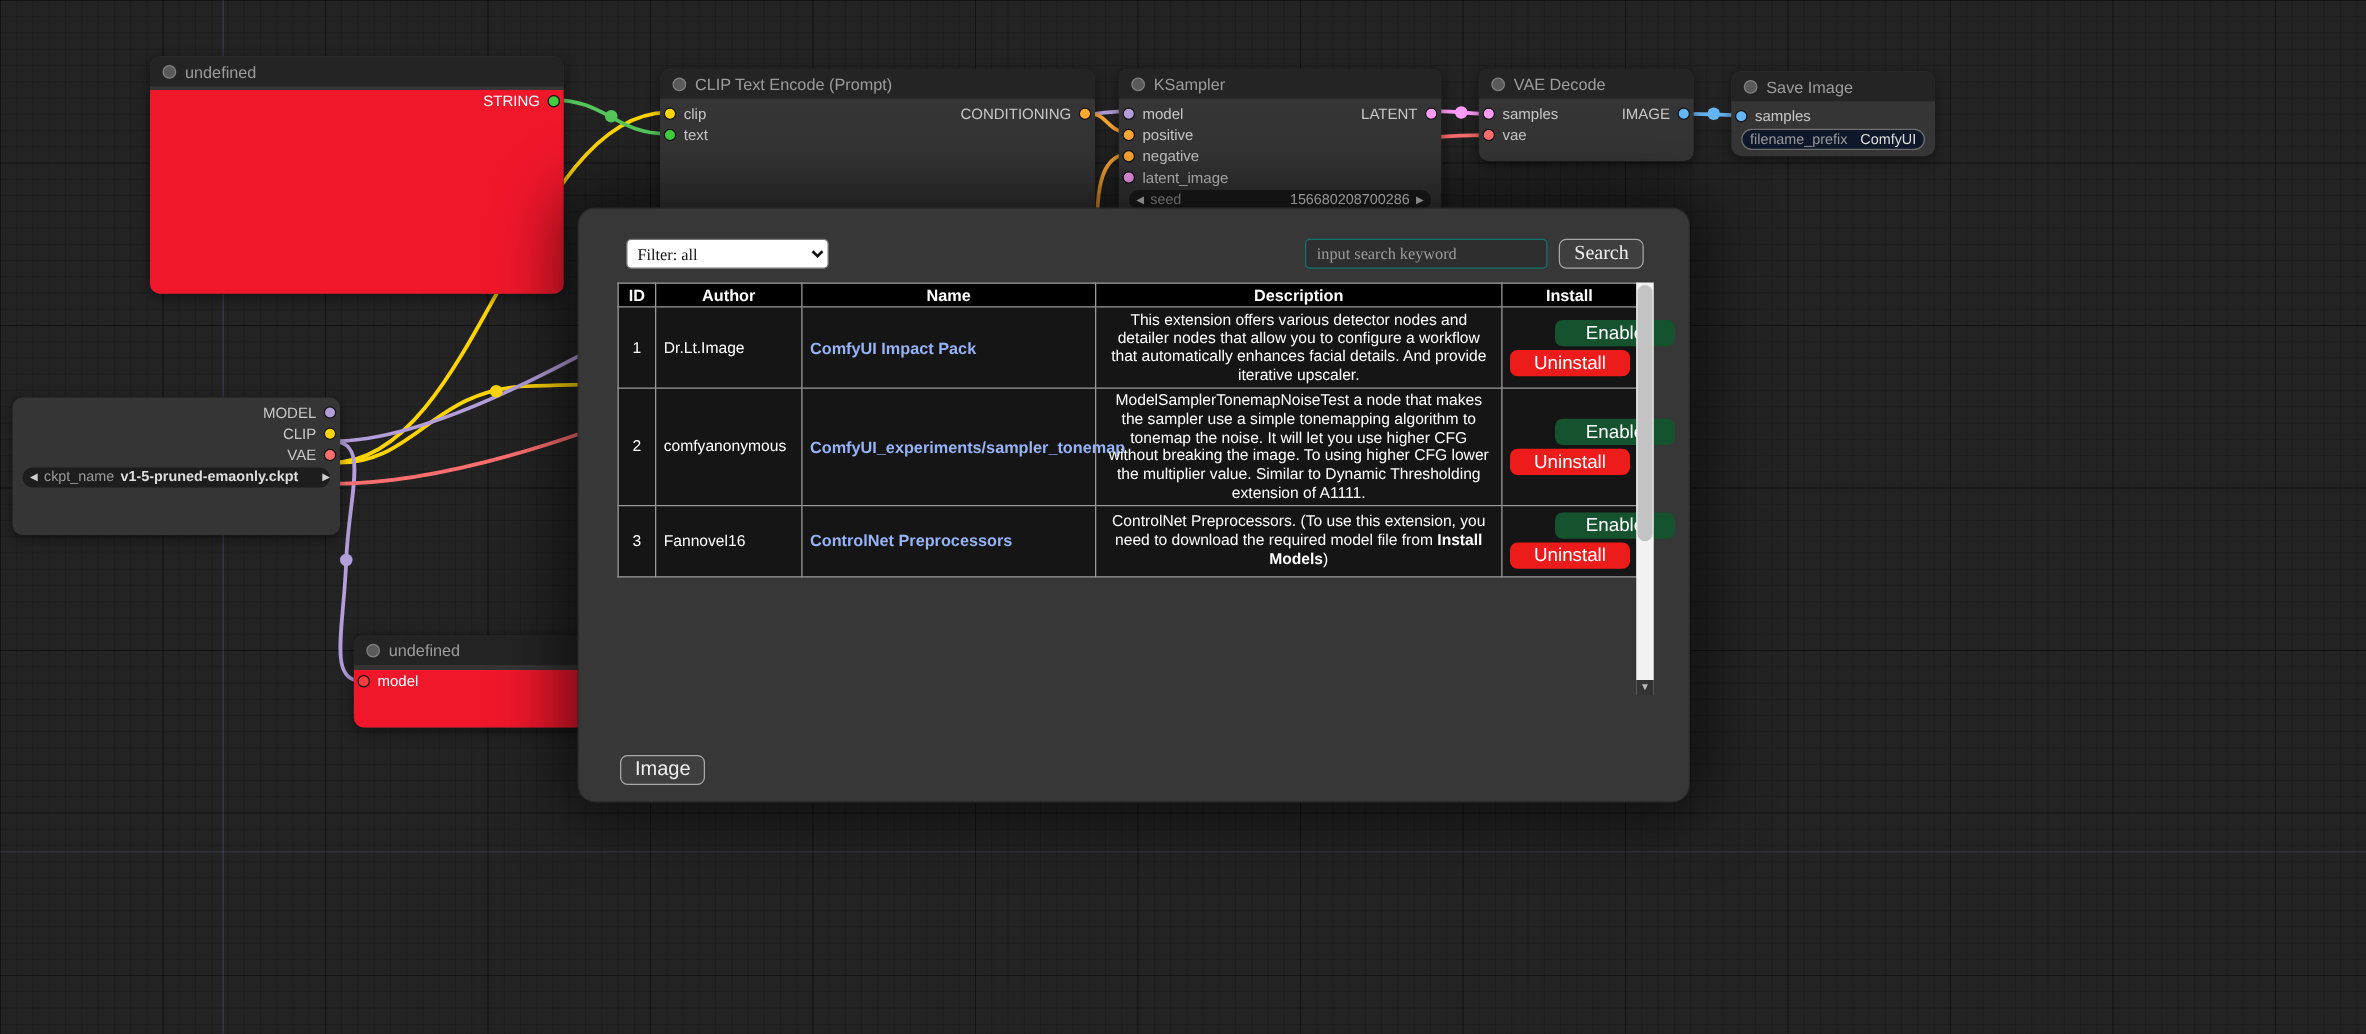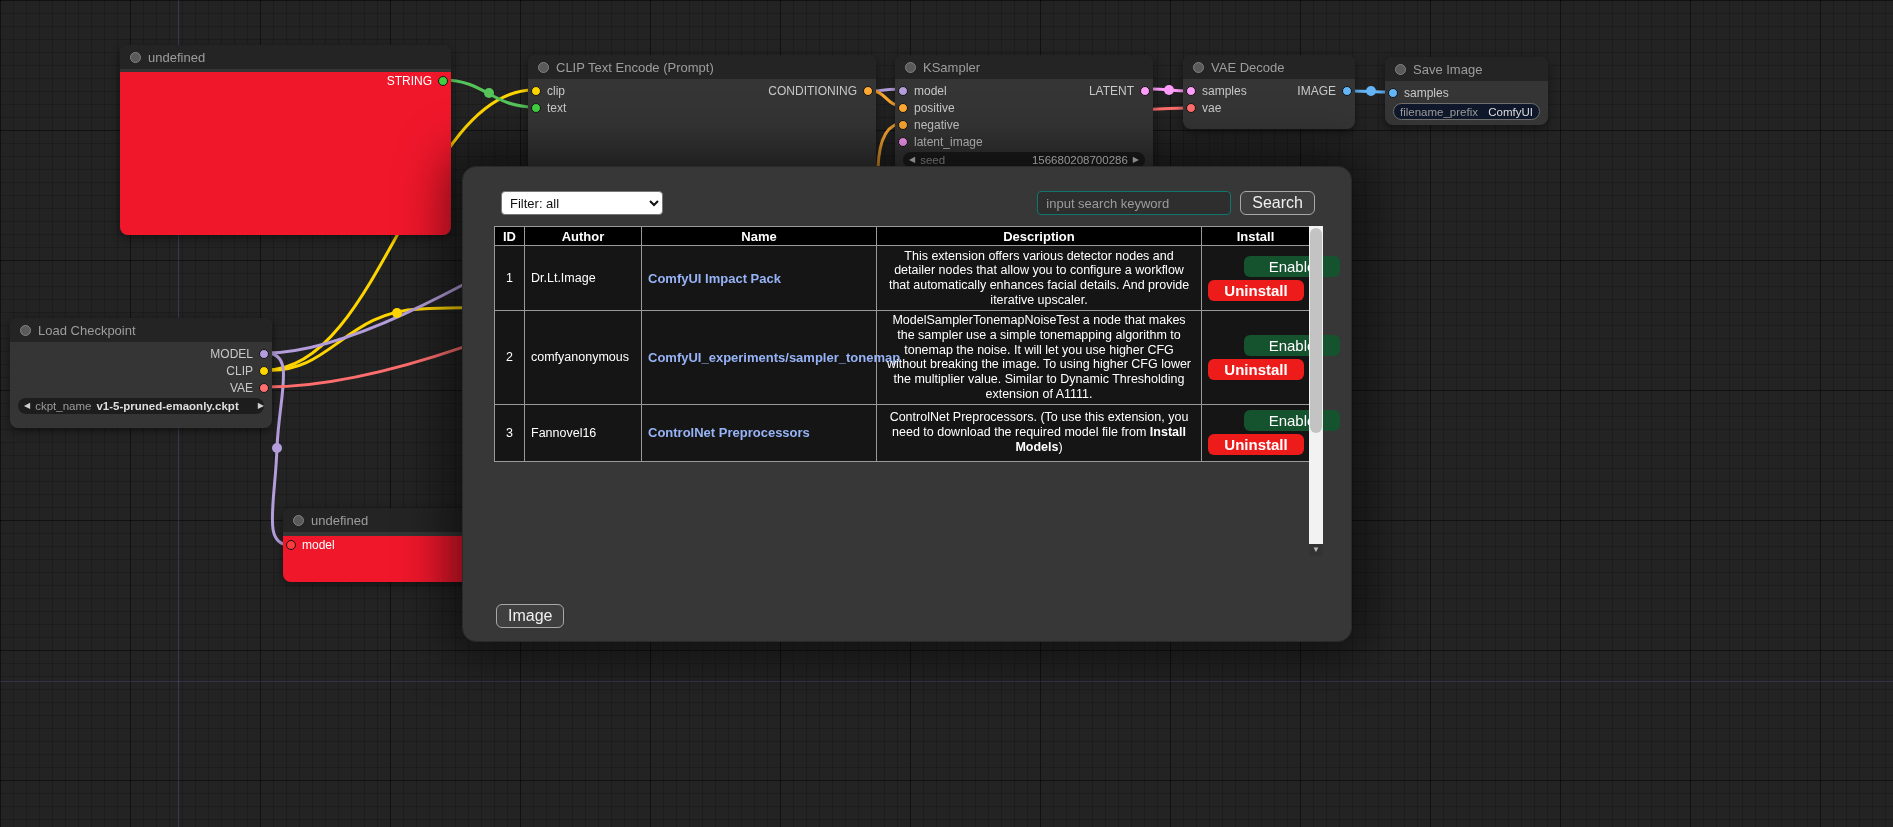--- a/index.html
+++ b/index.html
@@ -38,21 +38,21 @@
   .widget .arrow{color:#cfcfcf;font-size:8px;line-height:1;}
   .widget .wlabel{color:#9a9a9a;white-space:nowrap;}
   .widget .wvalue{color:#dedede;margin-left:auto;white-space:nowrap;}
   .widget.bordered{background:#0f172a;border:1px solid #6e6e6e;border-radius:9px;height:15px;}
   .widget.ctr .wvalue{margin-left:auto;margin-right:14px;font-weight:bold;}
 
   
   .dialog{position:absolute;left:462px;top:166px;width:888px;height:474px;background:#373737;
         border-radius:14px;border:1px solid #2a2a2a;z-index:10;
         box-shadow:0 0 50px 14px rgba(0,0,0,.55);}
-  .controls{position:absolute;left:38px;right:36px;top:24px;display:flex;align-items:flex-end;justify-content:space-between;}
+  .controls{position:absolute;left:38px;right:36px;top:24px;display:flex;align-items:flex-end;justify-content:space-between;font-family:Liberation Serif, serif;}
   select.filter{width:162px;height:24px;border-radius:4px;border:1px solid #777;background:#fff;color:#111;
         font-size:13px;padding:0 4px;font-family:inherit;}
   .searchgrp{display:flex;align-items:center;gap:9px;}
   input.search{width:176px;height:22px;background:#2e2e2e;border:1px solid #0f766e;border-radius:4px;
         color:#ddd;font-size:13px;padding:0 8px;font-family:inherit;}
   input.search::placeholder{color:#9c9c9c;}
   button.btn{background:#3f3f3f;border:1px solid #a8a8a8;border-radius:6px;color:#f0f0f0;font-size:16px;
         padding:2px 11px;font-family:inherit;cursor:pointer;}
   .tablewrap{position:absolute;left:31px;top:59px;width:829px;height:330px;}
   table.ext{border-collapse:collapse;width:815px;table-layout:fixed;color:#fff;}
@@ -61,21 +61,21 @@
   table.ext tbody tr:nth-child(1){height:65px;}
   table.ext tbody tr:nth-child(2){height:73px;}
   table.ext tbody tr:nth-child(3){height:57px;}
   td.cid{text-align:center;}
   td.cdesc{line-height:1.18;padding:3px 6px;vertical-align:top;text-align:center;}
   a.pname{color:#97b3f7;font-weight:bold;text-decoration:none;font-size:13px;cursor:pointer;}
   td.cinstall{text-align:center;padding:4px 2px;}
   button.act{display:block;width:96px;margin:3px auto;border:none;border-radius:6px;color:#fff;
         font-size:15px;padding:2px 0;font-family:inherit;cursor:pointer;}
   button.enable{background:#14532d;margin-left:36px;}
-  button.uninstall{background:#ee1b1b;font-weight:bold;}
+  button.uninstall{background:#ee1b1b;}
   .scrollbar{position:absolute;right:0;top:0;width:14px;height:330px;background:#f2f2f2;}
   .sthumb{position:absolute;left:1px;top:2px;width:12px;height:205px;background:#c3c3c3;border-radius:6px;}
   .sdown{position:absolute;left:0;bottom:0;width:14px;height:12px;background:#333;color:#bbb;
         font-size:8px;text-align:center;line-height:12px;}
   .closebtn{position:absolute;left:33px;bottom:13px;}
 </style>
 </head>
 <body>
 
 <div class="axis-v"></div>
@@ -206,24 +206,20 @@
       <span class="slabel">samples</span>
     </div>
     <div class="widget bordered">
       <span class="wlabel">filename_prefix</span>
       <span class="wvalue">ComfyUI</span>
     </div>
   </div>
 </div>
 
 <div class="node" style="left:10px;top:318px;width:262px;height:110px;">
-  <div class="node-title">
-    <span class="tdot"></span>
-    <span>Load Checkpoint</span>
-  </div>
   <div class="node-body">
     <div class="srow first" style="justify-content:flex-end;">
       <span class="slabel">MODEL</span>
       <span class="dot" style="background:#b39ddb;"></span>
     </div>
     <div class="srow" style="justify-content:flex-end;">
       <span class="slabel">CLIP</span>
       <span class="dot" style="background:#ffd500;"></span>
     </div>
     <div class="srow" style="justify-content:flex-end;">

